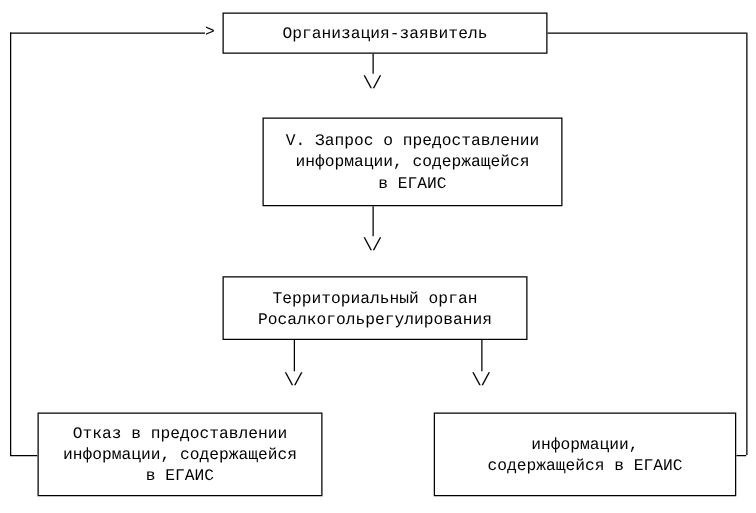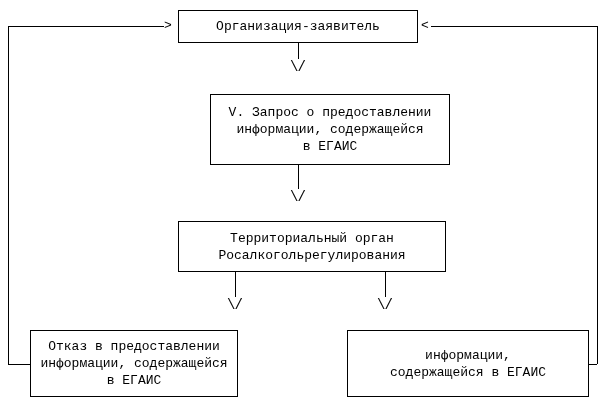--- a/index.html
+++ b/index.html
@@ -56,48 +56,48 @@
   <div class="hline" style="left:8px; top:364px; width:22px;"></div>
   <div class="vline" style="left:8px; top:26px; height:338px;"></div>
   <div class="hline" style="left:8px; top:26px; width:156px;"></div>
   <div class="arrowhead" style="left:164px; top:19px;">&gt;</div>
 
   <div class="hline" style="left:589px; top:364px; width:8px;"></div>
   <div class="vline" style="left:597px; top:26px; height:338px;"></div>
   <div class="hline" style="left:431px; top:26px; width:166px;"></div>
   <div class="arrowhead" style="left:421px; top:19px;">&lt;</div>
 
-  <div class="box" style="left:178px; top:10px; width:240px; height:33px;">
+  <div class="box" style="left:178px; top:10px; width:260px; height:33px;">
     <div>Организация-заявитель</div>
   </div>
 
   <div class="vline" style="left:298px; top:43px; height:16px;"></div>
   <div class="arrow" style="left:290px; top:60px;">\/</div>
 
   <div class="box" style="left:178px; top:94px; width:240px; height:71px;margin-left:32px;">
     <div>V. Запрос о предоставлении</div>
     <div>информации, содержащейся</div>
     <div>в ЕГАИС</div>
   </div>
 
   <div class="vline" style="left:298px; top:165px; height:24px;"></div>
   <div class="arrow" style="left:290px; top:190px;">\/</div>
 
-  <div class="box" style="left:178px; top:221px; width:268px; height:51px;">
+  <div class="box" style="left:178px; top:221px; width:244px; height:51px;">
     <div>Территориальный орган</div>
     <div>Росалкогольрегулирования</div>
   </div>
 
   <div class="vline" style="left:235px; top:272px; height:25px;"></div>
   <div class="arrow" style="left:227px; top:298px;">\/</div>
 
   <div class="vline" style="left:385px; top:272px; height:25px;"></div>
   <div class="arrow" style="left:377px; top:298px;">\/</div>
 
-  <div class="box" style="left:30px; top:330px; width:208px; height:67px;">
+  <div class="box" style="left:30px; top:330px; width:228px; height:67px;">
     <div>Отказ в предоставлении</div>
     <div>информации, содержащейся</div>
     <div>в ЕГАИС</div>
   </div>
 
   <div class="box" style="left:347px; top:330px; width:242px; height:67px;">
     <div>информации,</div>
     <div>содержащейся в ЕГАИС</div>
   </div>
 

